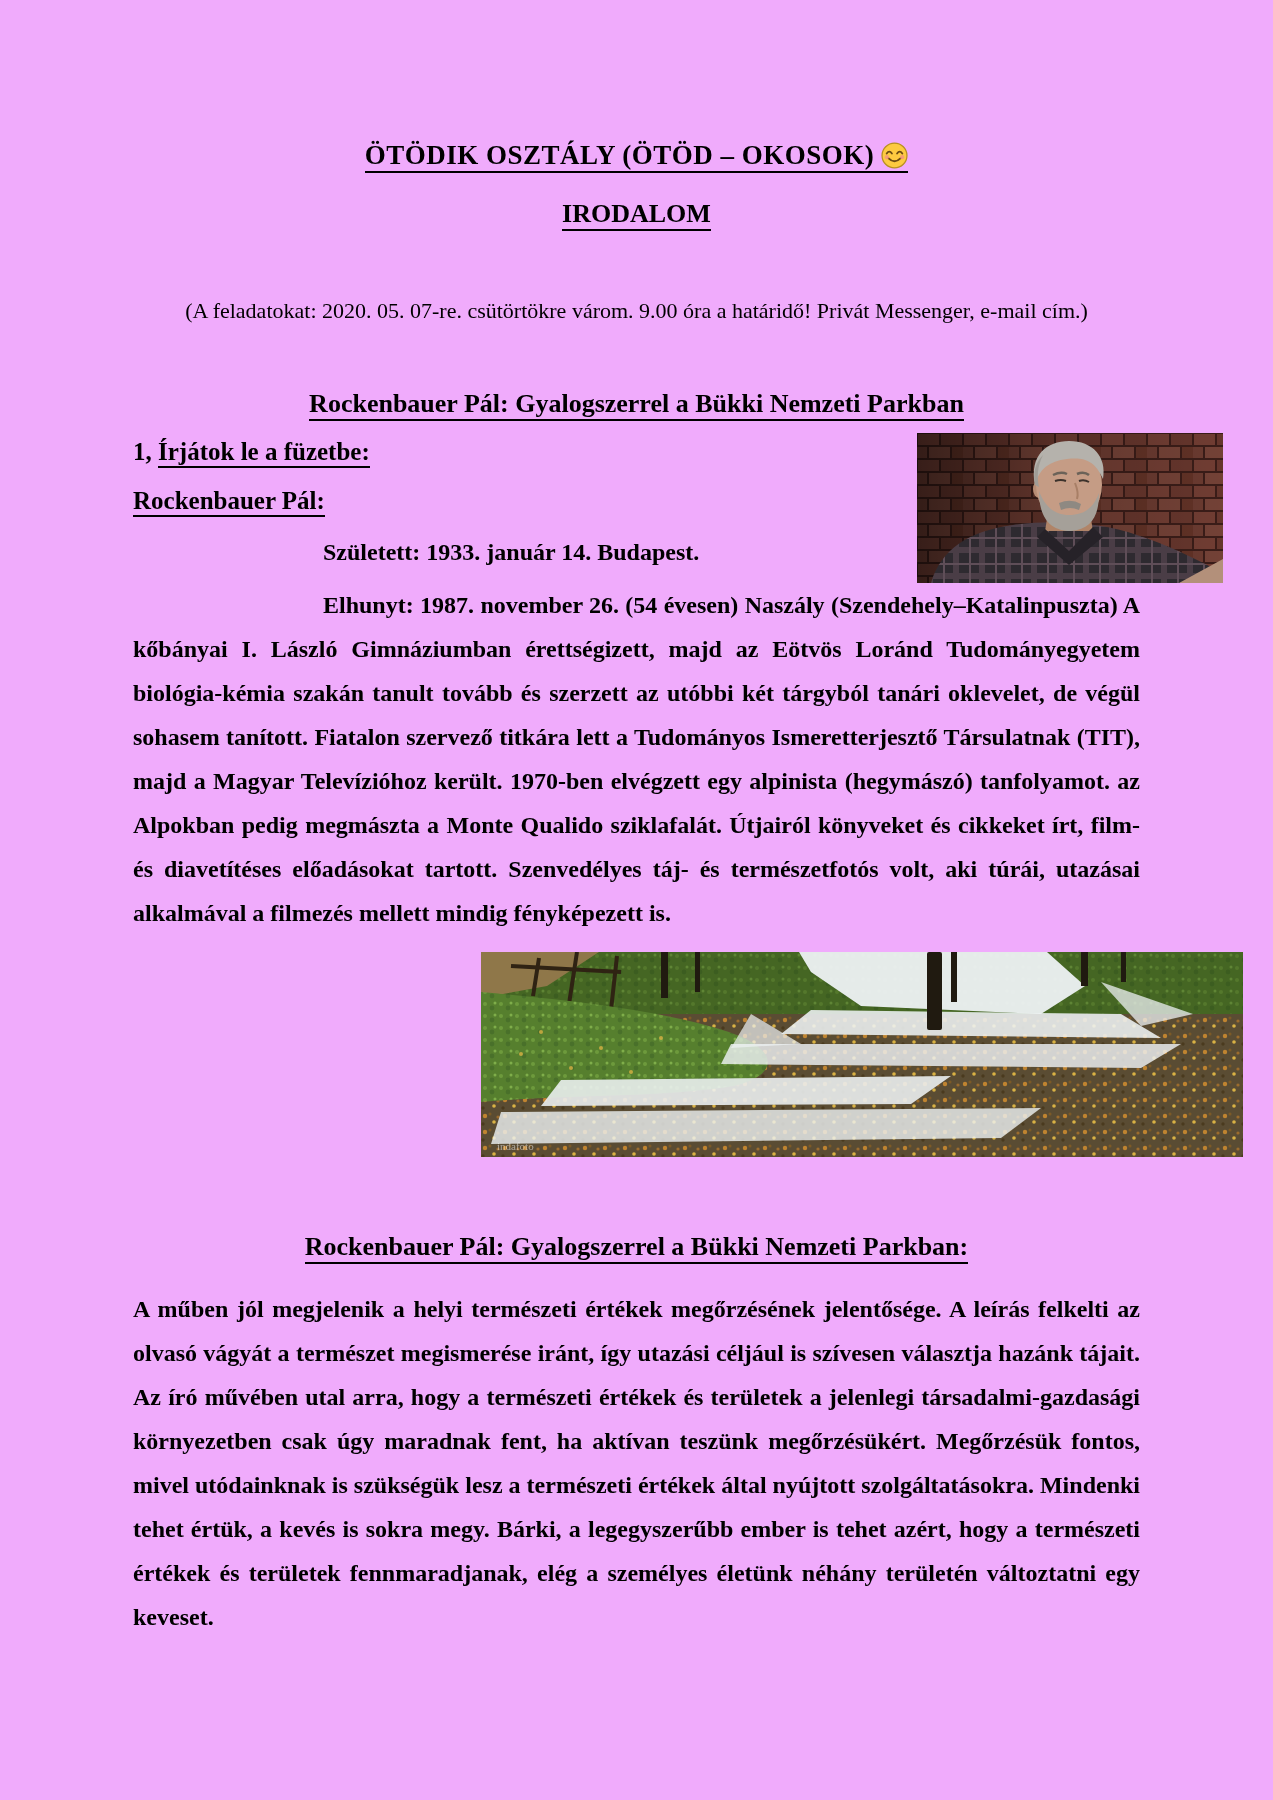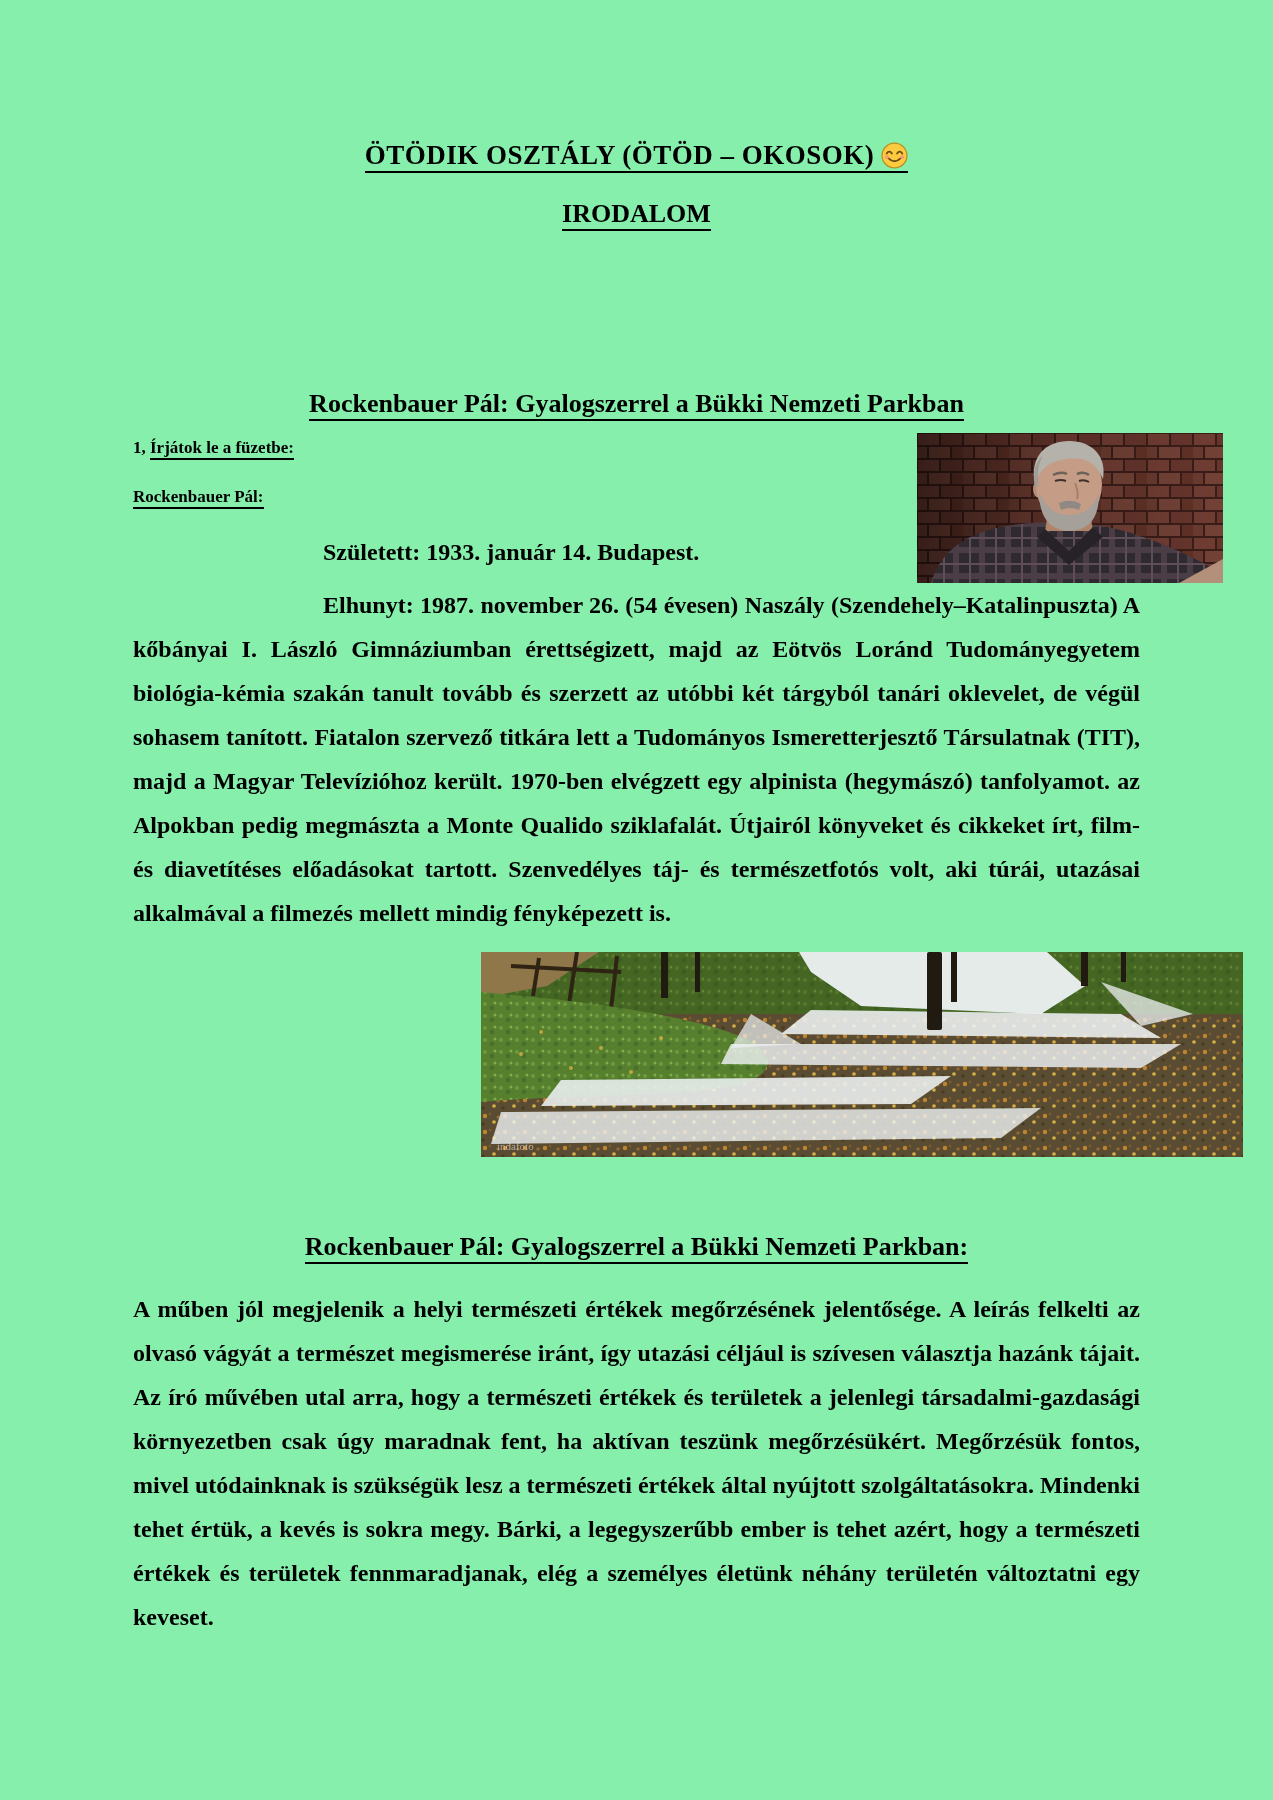--- a/index.html
+++ b/index.html
@@ -1,28 +1,28 @@
 <!DOCTYPE html>
 <html lang="hu"><head>
 <meta charset="utf-8">
 <style>
   html,body{margin:0;padding:0;background:#fff;}
   .page{
     position:relative;
     width:1273px;height:1800px;
-    background:#86efac;
+    background:#f0abfc;
     font-family:"Liberation Serif","DejaVu Serif",serif;
     color:#000;
     overflow:hidden;
   }
   .blk{position:absolute;left:133px;width:1007px;}
   .center{text-align:center;}
   .h1{font-size:27px;font-weight:bold;letter-spacing:.5px;}
   .h2{font-size:26px;font-weight:bold;}
-  .sub{font-size:17px;font-weight:bold;}
+  .sub{font-size:25px;font-weight:bold;}
   .bodytxt{font-size:24px;font-weight:bold;line-height:44px;text-align:justify;}
   .note{font-size:22px;font-weight:normal;}
   .indent{text-indent:190px;}
   .u{border-bottom:2.5px solid #000;padding-bottom:1px;}
   .emoji{vertical-align:-5px;margin-left:7px;}
   .photo{position:absolute;display:block;}
 </style>
 </head>
 <body>
 
@@ -37,20 +37,21 @@
         <circle cx="5.6" cy="14.6" r="2" fill="#f4977c" opacity="0.85"></circle>
         <circle cx="20.4" cy="14.6" r="2" fill="#f4977c" opacity="0.85"></circle>
       </svg></span>
   </div>
 
   <div class="blk center h2" style="top:199px">
     <span class="u">IRODALOM</span>
   </div>
 
 
+  <div class="blk center note" style="top:298px">(A feladatokat: 2020. 05. 07-re. csütörtökre várom. 9.00 óra a határidő! Privát Messenger, e-mail cím.)</div>
 
 
   <div class="blk center h2" style="top:389px">
     <span class="u">Rockenbauer Pál: Gyalogszerrel a Bükki Nemzeti Parkban</span>
   </div>
 
   <div class="blk sub" style="top:438px">
     <span>1,</span>
     <span class="u">Írjátok le a füzetbe:</span>
   </div>

